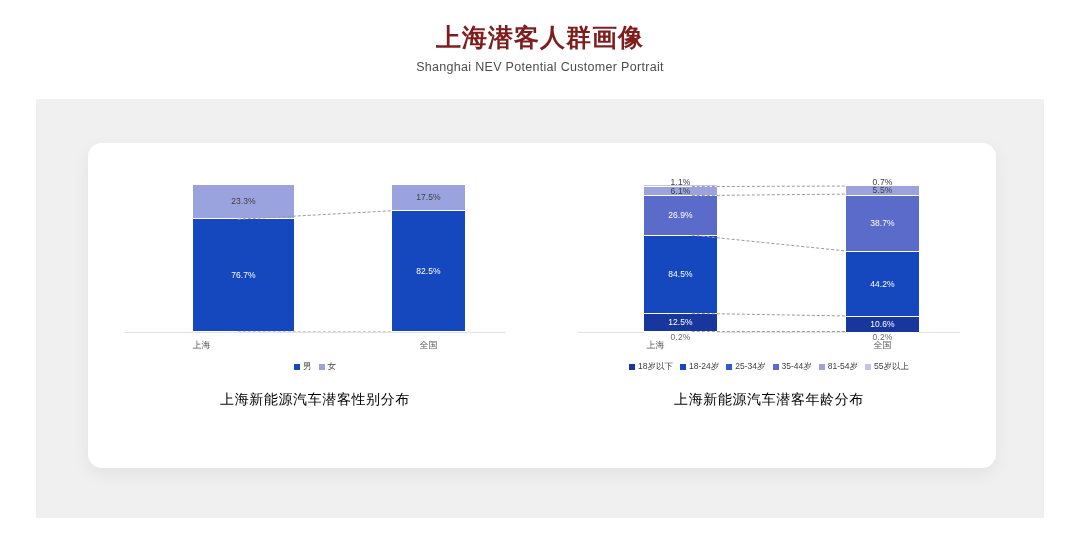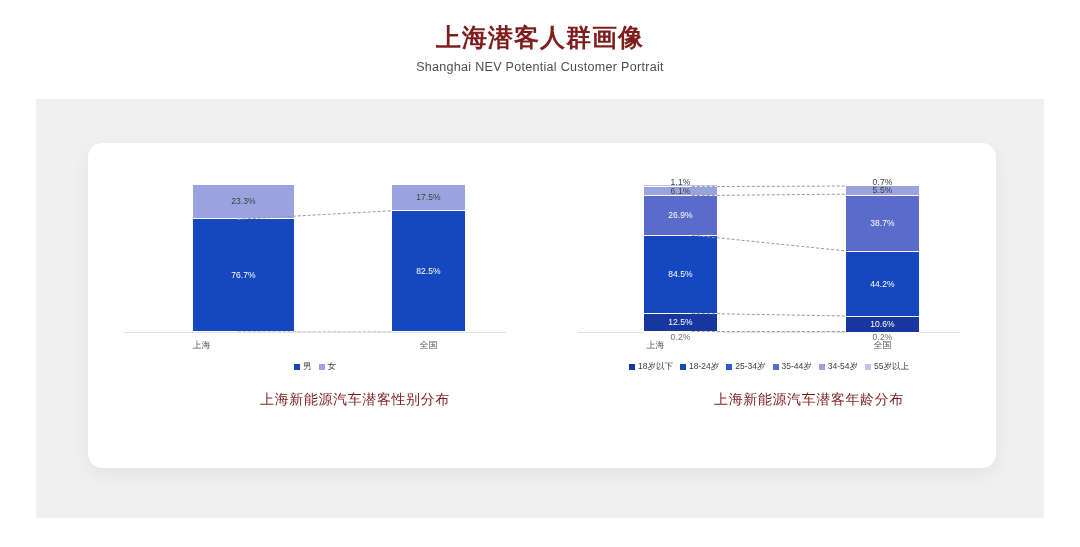--- a/index.html
+++ b/index.html
@@ -190,23 +190,22 @@
   }
 
   
   .chart-caption {
     position: absolute;
     top: 248px;
     left: 0;
     width: 100%;
     text-align: center;
     font-size: 14px;
-    color: #7f1d1d;
+    color: #000000;
     letter-spacing: 0.6px;
-    margin-left: 40px;
   }
 </style>
 </head>
 <body>
 
 <div class="page-header">
   <div class="page-title">上海潜客人群画像</div>
   <div class="page-subtitle">Shanghai NEV Potential Customer Portrait</div>
 </div>
 
@@ -330,21 +329,21 @@
           <div class="legend-item">
             <span class="legend-swatch" style="background: rgb(43, 90, 212);"></span>
             <span class="legend-text">25-34岁</span>
           </div>
           <div class="legend-item">
             <span class="legend-swatch" style="background: rgb(91, 107, 201);"></span>
             <span class="legend-text">35-44岁</span>
           </div>
           <div class="legend-item">
             <span class="legend-swatch" style="background: rgb(154, 163, 221);"></span>
-            <span class="legend-text">34-54岁</span>
+            <span class="legend-text">81-54岁</span>
           </div>
           <div class="legend-item">
             <span class="legend-swatch" style="background: rgb(191, 196, 232);"></span>
             <span class="legend-text">55岁以上</span>
           </div>
         </div>
         <div class="chart-caption">上海新能源汽车潜客年龄分布</div>
       </div>
     </div>
 </div>

